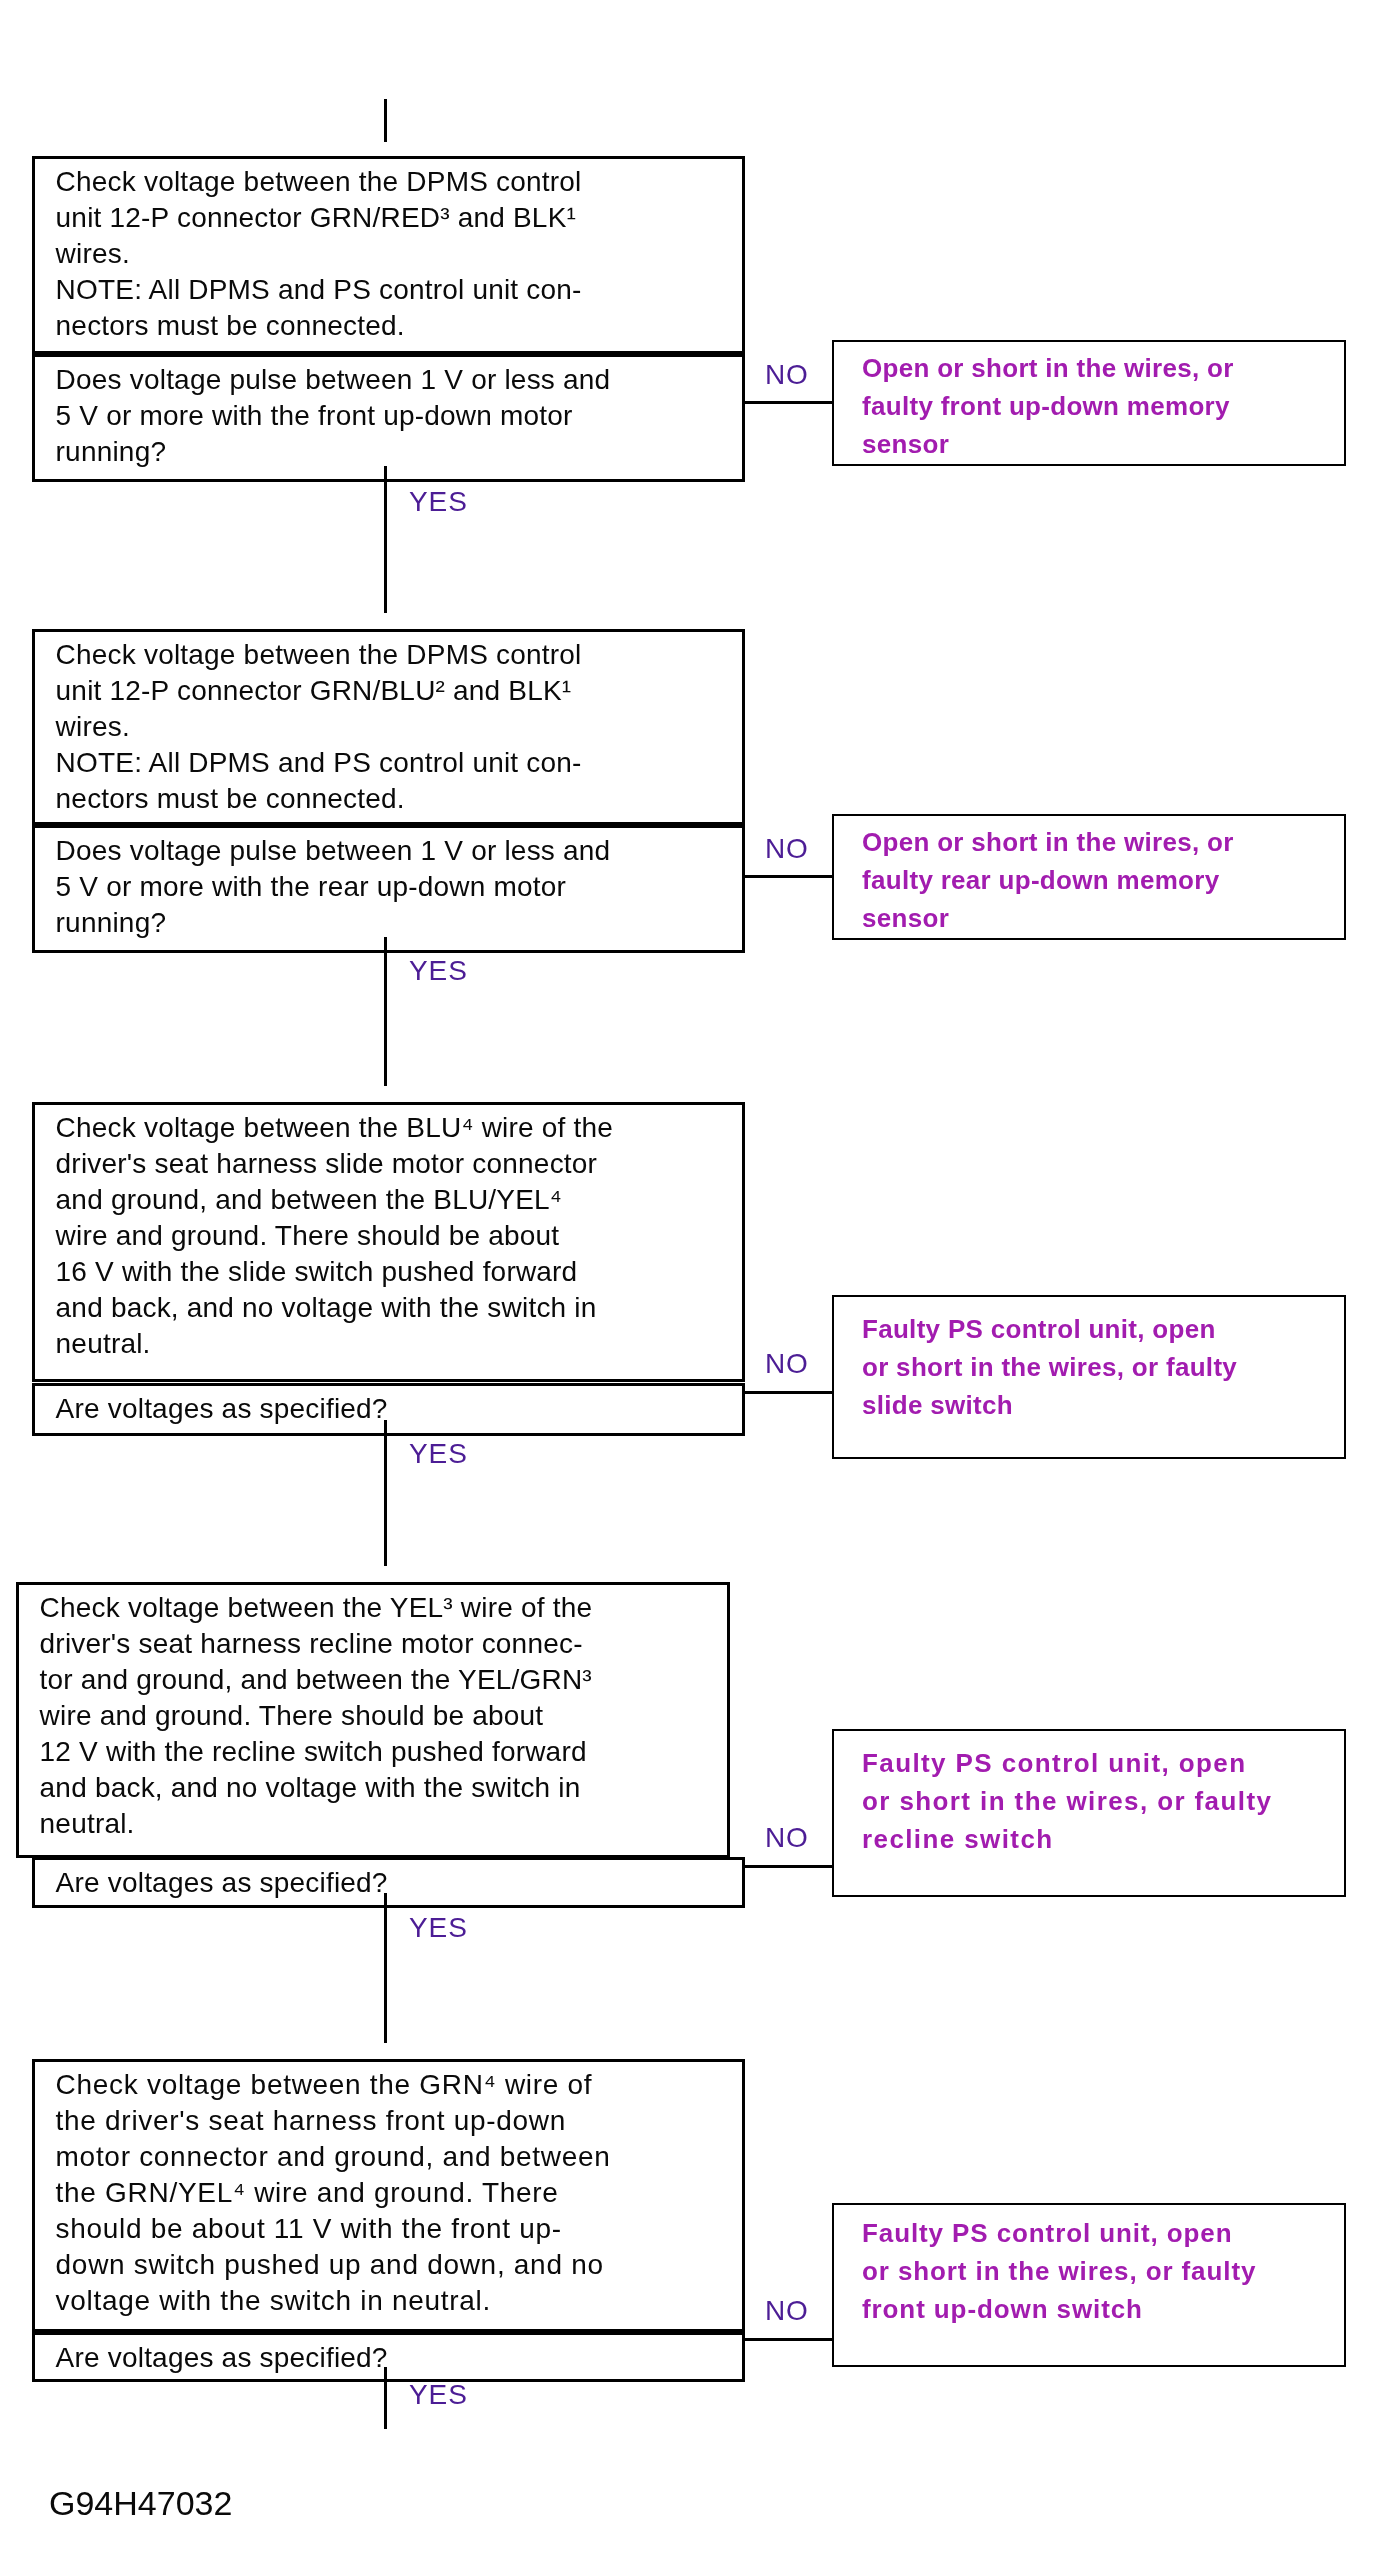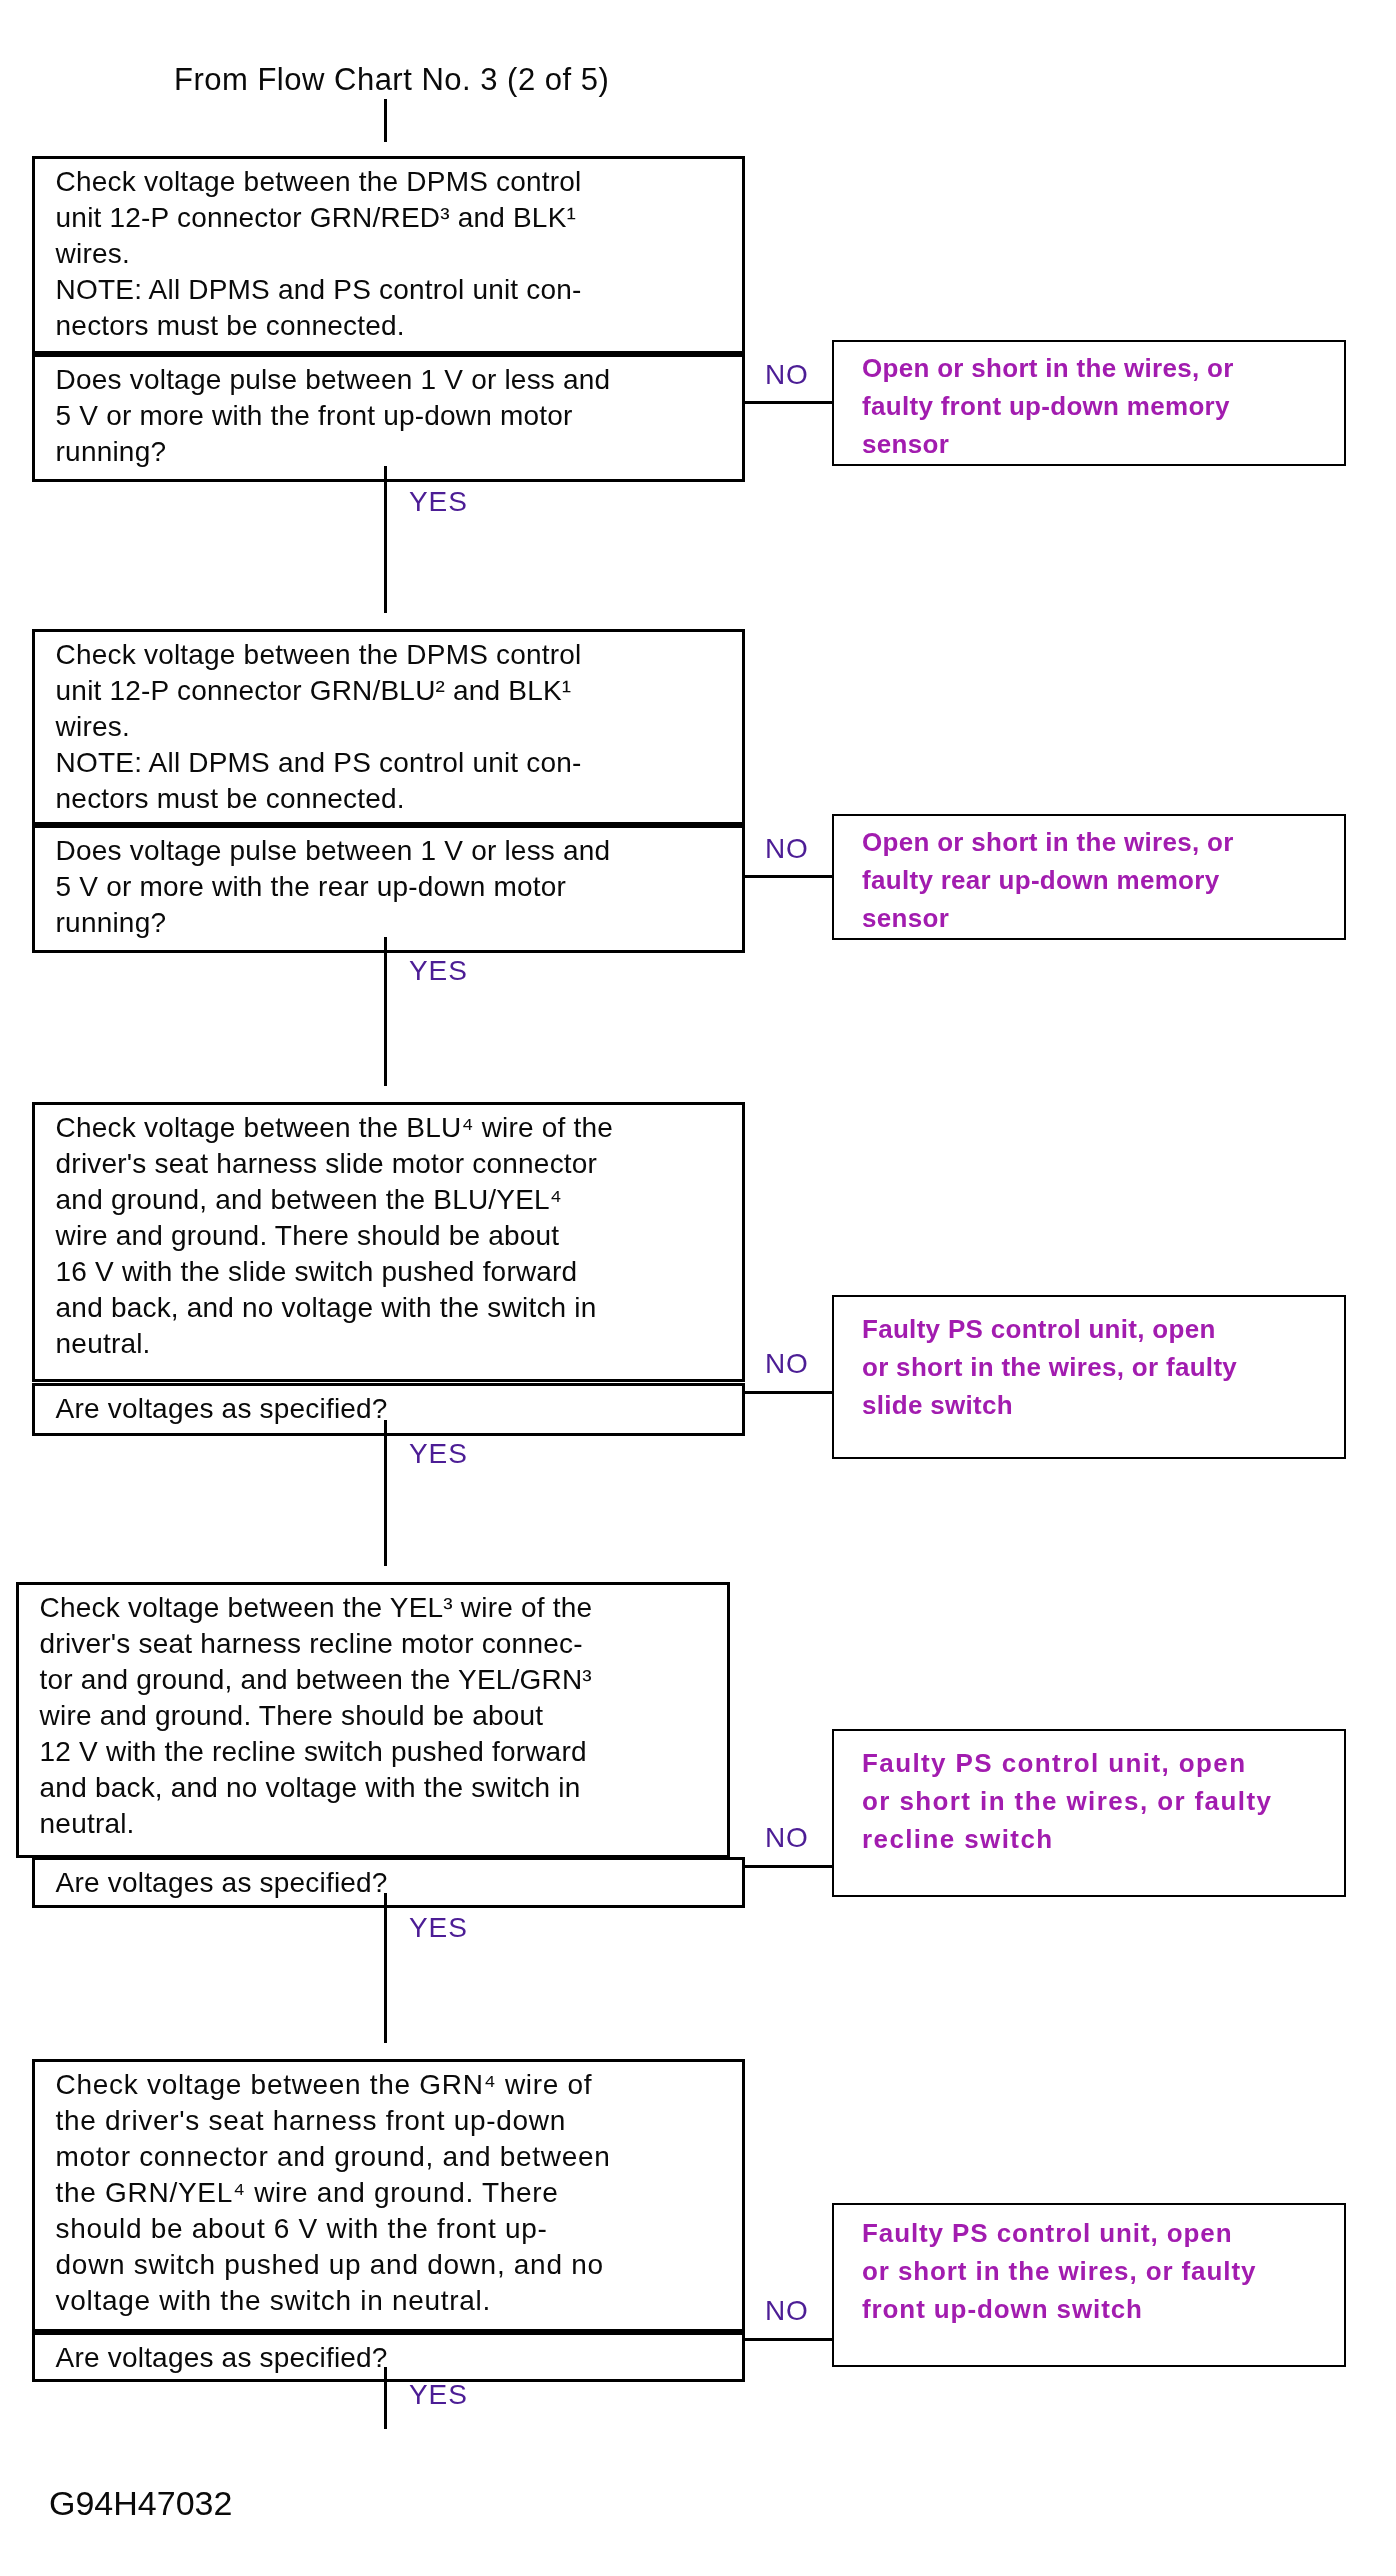--- a/index.html
+++ b/index.html
@@ -76,21 +76,20 @@
     font-size: 34px;
     color: #0a0a0a;
     white-space: nowrap;
   }
 </style>
 </head>
 <body>
 
 <div id="page">
 
-  <div class="flow-title" style="left:174px; top:62px;">From Flow Chart No. 3 (2 of 5)</div>
   <div class="vline" style="left:384px; top:99px; height:43px;"></div>
 
   <div class="lbox" style="left:32px; top:140px; width:713px; height:198px;">
     <div class="ltext">Check voltage between the DPMS control
 unit 12-P connector GRN/RED³ and BLK¹
 wires.
 NOTE: All DPMS and PS control unit con-
 nectors must be connected.</div>
   </div>
   <div class="lbox" style="left:32px; top:338px; width:713px; height:128px;">
@@ -172,21 +171,21 @@
 recline switch</div>
   </div>
   <div class="vline" style="left:384px; top:1893px; height:150px;"></div>
   <div class="branch-label" style="left:409px; top:1912px;">YES</div>
 
   <div class="lbox" style="left:32px; top:2043px; width:713px; height:273px;">
     <div class="ltext" style="letter-spacing:0.7px;">Check voltage between the GRN⁴ wire of
 the driver's seat harness front up-down
 motor connector and ground, and between
 the GRN/YEL⁴ wire and ground. There
-should be about 6 V with the front up-
+should be about 11 V with the front up-
 down switch pushed up and down, and no
 voltage with the switch in neutral.</div>
   </div>
   <div class="lbox" style="left:32px; top:2316px; width:713px; height:50px;">
     <div class="ltext">Are voltages as specified?</div>
   </div>
   <div class="hline" style="left:745px; top:2338px; width:87px;"></div>
   <div class="branch-label" style="left:765px; top:2295px;">NO</div>
   <div class="rbox" style="left:832px; top:2203px; width:514px; height:164px;">
     <div class="rtext" style="padding-top:9.3px; letter-spacing:0.9px;">Faulty PS control unit, open

